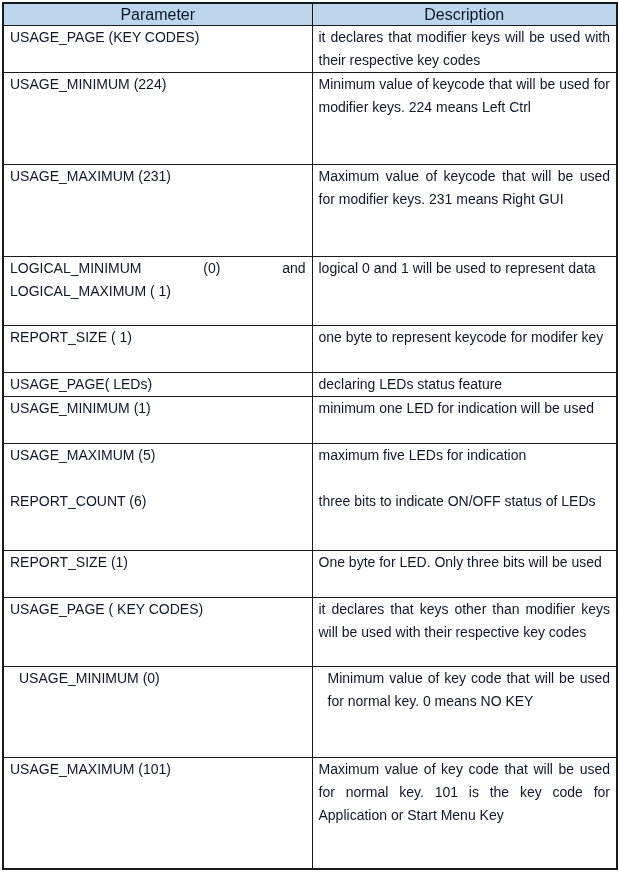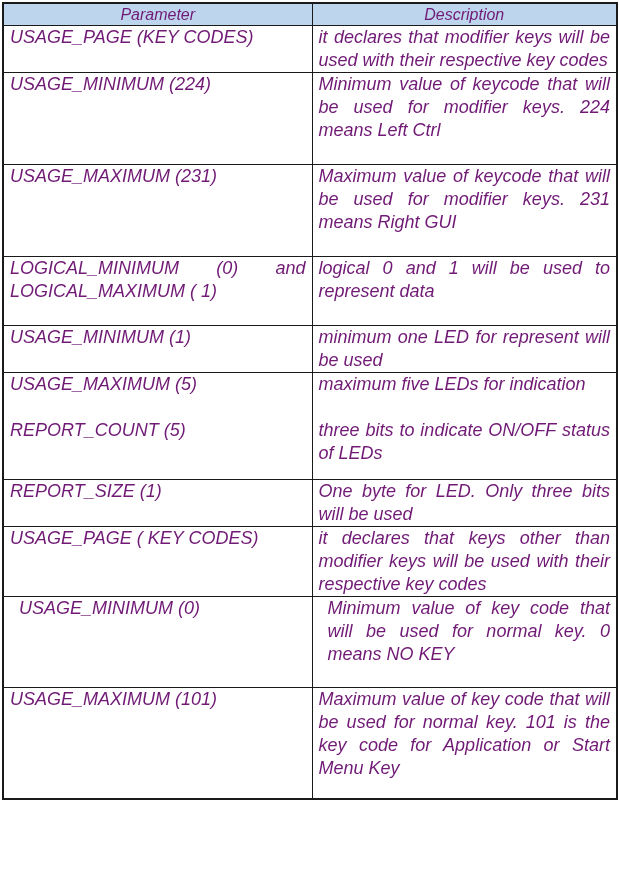--- a/index.html
+++ b/index.html
@@ -3,22 +3,21 @@
 <meta charset="utf-8">
 <style>
   html, body {
     margin: 0;
     padding: 0;
     background: #ffffff;
     width: 619px;
   }
   .doc {
     font-family: "Liberation Sans", sans-serif;
-    color: #701a75;
-    font-style: italic;
+    color: #0f172a;
     -webkit-font-smoothing: antialiased;
   }
   table.hid {
     border-collapse: collapse;
     table-layout: fixed;
     margin: 2px 0 0 2px;
     width: 614px;
     border: 2px solid #1a1a1a;
   }
   table.hid col.c-param { width: 309px; }
@@ -35,21 +34,21 @@
     font-size: 16px;
     height: 21px;
     line-height: 21px;
     text-align: center;
     vertical-align: middle;
     padding: 0 4px;
     border-bottom: 1px solid #1a1a1a;
   }
   table.hid td p {
     margin: 0;
-    font-size: 18px;
+    font-size: 14px;
     line-height: 23px;
     text-align: justify;
   }
   table.hid td p + p { margin-top: 23px; }
   table.hid td.desc-cell p { text-align: justify; }
   
   tr.h-2  td { height: 46px; }
   tr.h-4  td { height: 91px; }
   tr.h-3  td { height: 68px; }
   tr.h-1  td { height: 22px; }
@@ -103,36 +102,52 @@
 
       <tr class="h-3">
         <td class="param-cell">
           <p>LOGICAL_MINIMUM (0) and LOGICAL_MAXIMUM ( 1)</p>
         </td>
         <td class="desc-cell">
           <p>logical 0 and 1 will be used to represent data</p>
         </td>
       </tr>
 
+      <tr class="h-2">
+        <td class="param-cell">
+          <p>REPORT_SIZE ( 1)</p>
+        </td>
+        <td class="desc-cell">
+          <p>one byte to represent keycode for modifer key</p>
+        </td>
+      </tr>
 
 
+      <tr class="h-1">
+        <td class="param-cell">
+          <p>USAGE_PAGE( LEDs)</p>
+        </td>
+        <td class="desc-cell">
+          <p>declaring LEDs status feature</p>
+        </td>
+      </tr>
 
       <tr class="h-2">
         <td class="param-cell">
           <p>USAGE_MINIMUM (1)</p>
         </td>
         <td class="desc-cell">
-          <p>minimum one LED for represent will be used</p>
+          <p>minimum one LED for indication will be used</p>
         </td>
       </tr>
 
       <tr class="h-5">
         <td class="param-cell">
           <p>USAGE_MAXIMUM (5)</p>
-          <p>REPORT_COUNT (5)</p>
+          <p>REPORT_COUNT (6)</p>
         </td>
         <td class="desc-cell">
           <p>maximum five LEDs for indication</p>
           <p>three bits to indicate ON/OFF status of LEDs</p>
         </td>
       </tr>
 
       <tr class="h-2">
         <td class="param-cell">
           <p>REPORT_SIZE (1)</p>

